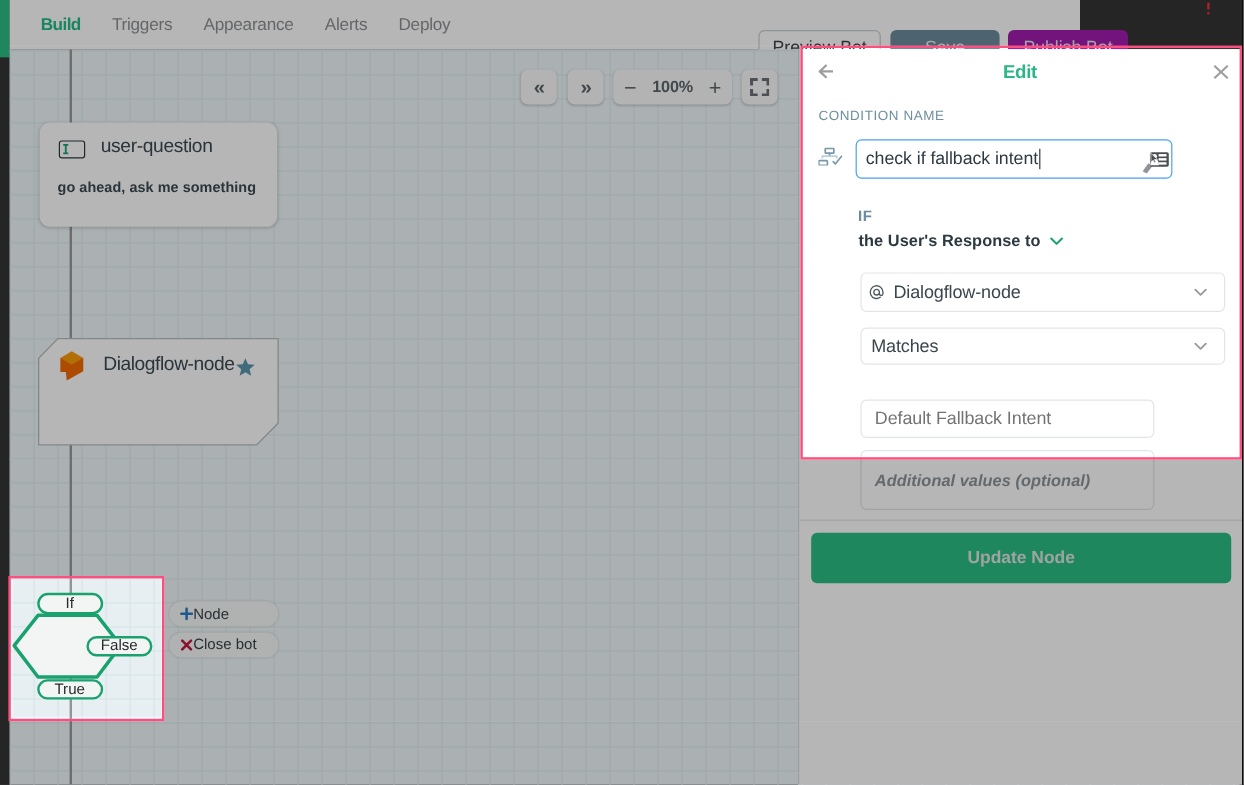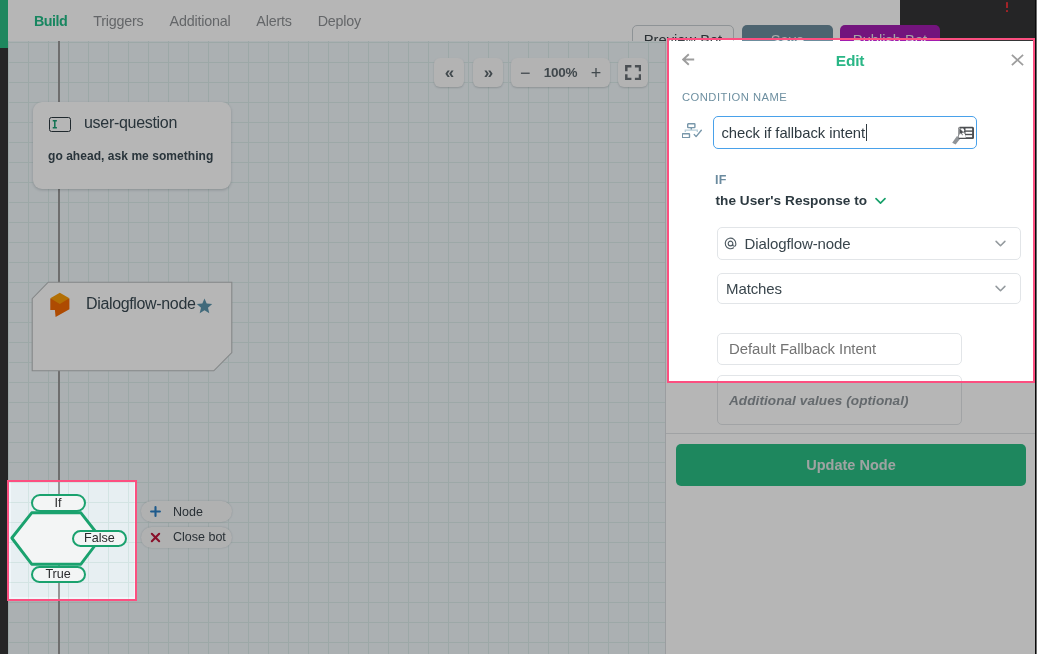--- a/index.html
+++ b/index.html
@@ -64,21 +64,21 @@
   .df-desc{position:absolute;left:42px;top:285px;font-size:12px;color:#4e616b;font-style:italic;font-weight:bold;line-height:14.5px;letter-spacing:-.05px;white-space:nowrap;}
 
   
   .cond-wrap{position:absolute;left:0px;top:438px;width:140px;height:125px;}
   .cond-svg{position:absolute;left:0;top:0;}
   .pill{position:absolute;background:#fcfdfd;border:2.6px solid #1ba772;border-radius:14px;
         display:flex;align-items:center;justify-content:center;font-size:12.6px;color:#2b2b2d;box-sizing:border-box;}
 
   
   .act{position:absolute;left:133px;width:91px;height:21px;border-radius:11px;background:#f7f8f9;display:flex;align-items:center;
-       padding-left:9px;gap:12px;font-size:12.5px;color:#3a444b;box-shadow:0 0 2px rgba(40,60,70,.22);box-sizing:border-box;}
+       padding-left:9px;gap:0;font-size:12.5px;color:#3a444b;box-shadow:0 0 2px rgba(40,60,70,.22);box-sizing:border-box;}
 
   
   
   .panel{position:absolute;left:665px;top:41px;width:370px;height:613px;background:#fff;
          border-left:1px solid #d9dde0;box-sizing:border-box;overflow:hidden;}
   .p-back{position:absolute;left:16px;top:12px;width:13px;height:13px;display:flex;align-items:center;justify-content:center;cursor:pointer;}
   .p-title{position:absolute;left:0;top:11px;width:368px;text-align:center;font-size:15.5px;color:#2ab686;font-weight:bold;letter-spacing:-.2px;}
   .p-close{position:absolute;left:345px;top:13px;width:13px;height:12px;display:flex;align-items:center;justify-content:center;cursor:pointer;}
   .sect-label{position:absolute;left:16px;top:50px;font-size:11.2px;color:#6d8fa0;letter-spacing:.5px;font-weight:500;}
   .name-icon{position:absolute;left:15.5px;top:81.5px;}
@@ -111,21 +111,21 @@
 
 <div id="root">
 
   <div class="rail"></div>
   <div class="rail-dark"></div>
 
   <div class="header">
     <div class="nav">
       <div class="nav-item active">Build</div>
       <div class="nav-item">Triggers</div>
-      <div class="nav-item">Additional</div>
+      <div class="nav-item">Appearance</div>
       <div class="nav-item">Alerts</div>
       <div class="nav-item">Deploy</div>
     </div>
     <div class="hdr-actions">
       <div class="btn btn-outline">Preview Bot</div>
       <div class="btn btn-save">Save</div>
       <div class="btn btn-publish">Publish Bot</div>
       <div class="btn btn-more">
         <span>More</span>
         <span class="kebab">

